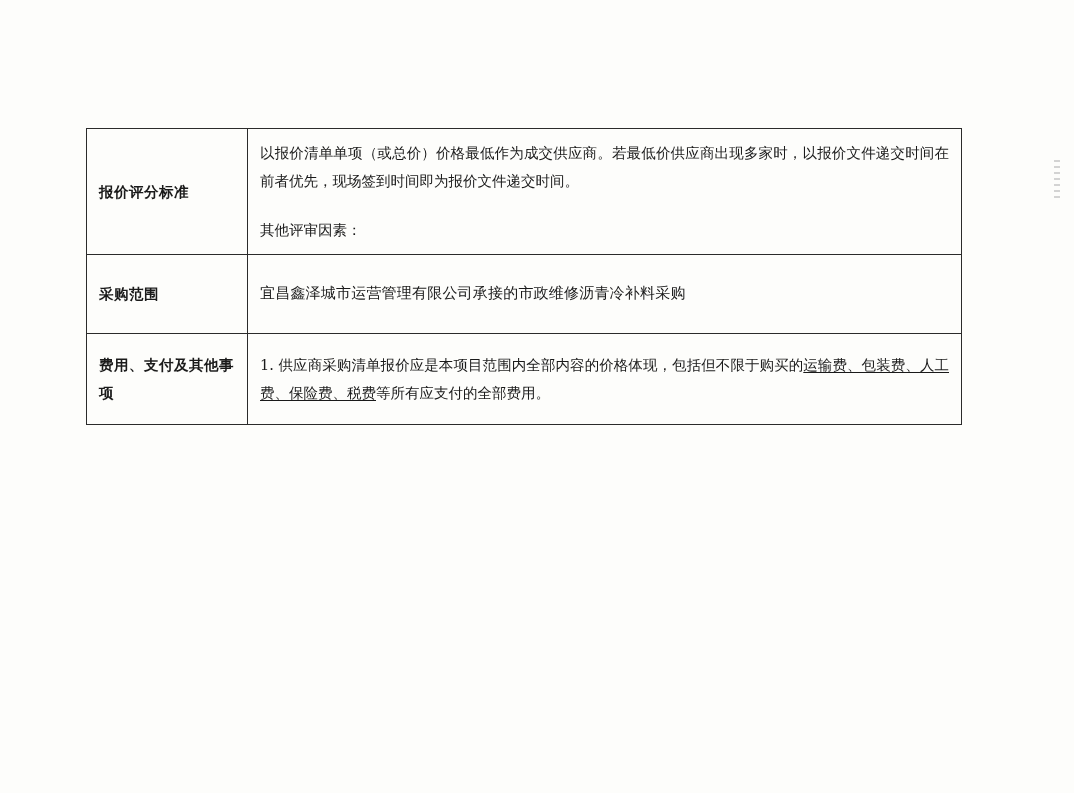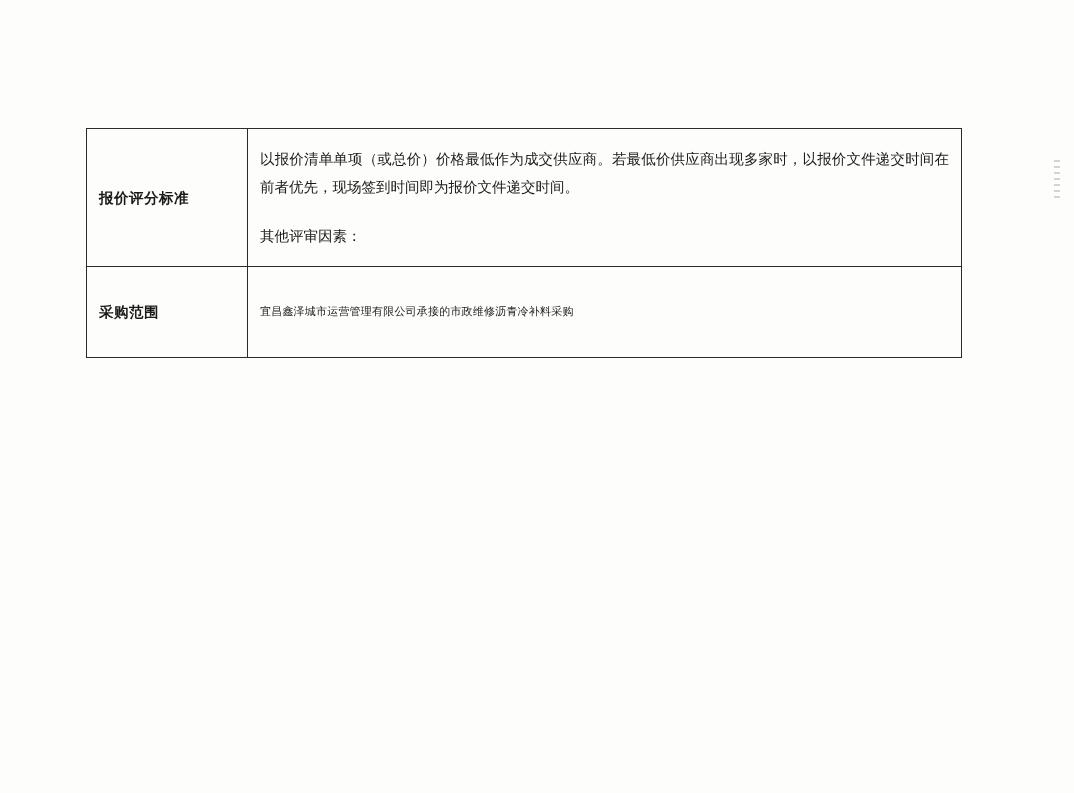--- a/index.html
+++ b/index.html
@@ -27,21 +27,21 @@
     left: 86px;
     top: 128px;
     width: 876px;
     border-collapse: collapse;
     table-layout: fixed;
   }
 
   .doc-table td {
     border: 1px solid #2b2b2b;
     vertical-align: middle;
-    padding: 16px 12px;
+    padding: 10px 12px;
     color: #1a1a1a;
   }
 
   .label-cell {
     width: 136px;
     text-align: left;
     font-size: 14.5px;
     font-weight: 600;
     line-height: 1.9;
     letter-spacing: 0.5px;
@@ -63,21 +63,21 @@
   .content-cell p + p {
     margin-top: 20px;
   }
 
   .u {
     text-decoration: underline;
     text-underline-offset: 2px;
   }
 
   .scope-text {
-    font-size: 11px;
+    font-size: 15px;
     letter-spacing: 0.2px;
   }
 
   
   .edge-mark {
     position: absolute;
     right: 14px;
     top: 160px;
     width: 6px;
     height: 40px;
@@ -102,16 +102,24 @@
         <td class="label-cell">报价评分标准</td>
         <td class="content-cell">
           <p>以报价清单单项（或总价）价格最低作为成交供应商。若最低价供应商出现多家时，以报价文件递交时间在前者优先，现场签到时间即为报价文件递交时间。</p>
           <p>其他评审因素：</p>
         </td>
       </tr>
       <tr class="row-scope">
         <td class="label-cell">采购范围</td>
         <td class="content-cell scope-text">宜昌鑫泽城市运营管理有限公司承接的市政维修沥青冷补料采购</td>
       </tr>
+      <tr class="row-fees">
+        <td class="label-cell">费用、支付及其他事项</td>
+        <td class="content-cell">
+          <p>
+            <span>1. 供应商采购清单报价应是本项目范围内全部内容的价格体现，包括但不限于购买的</span><span class="u">运输费、包装费、人工费、保险费、税费</span><span>等所有应支付的全部费用。</span>
+          </p>
+        </td>
+      </tr>
     </tbody>
   </table>
 
 </div>
 
 </body></html>

